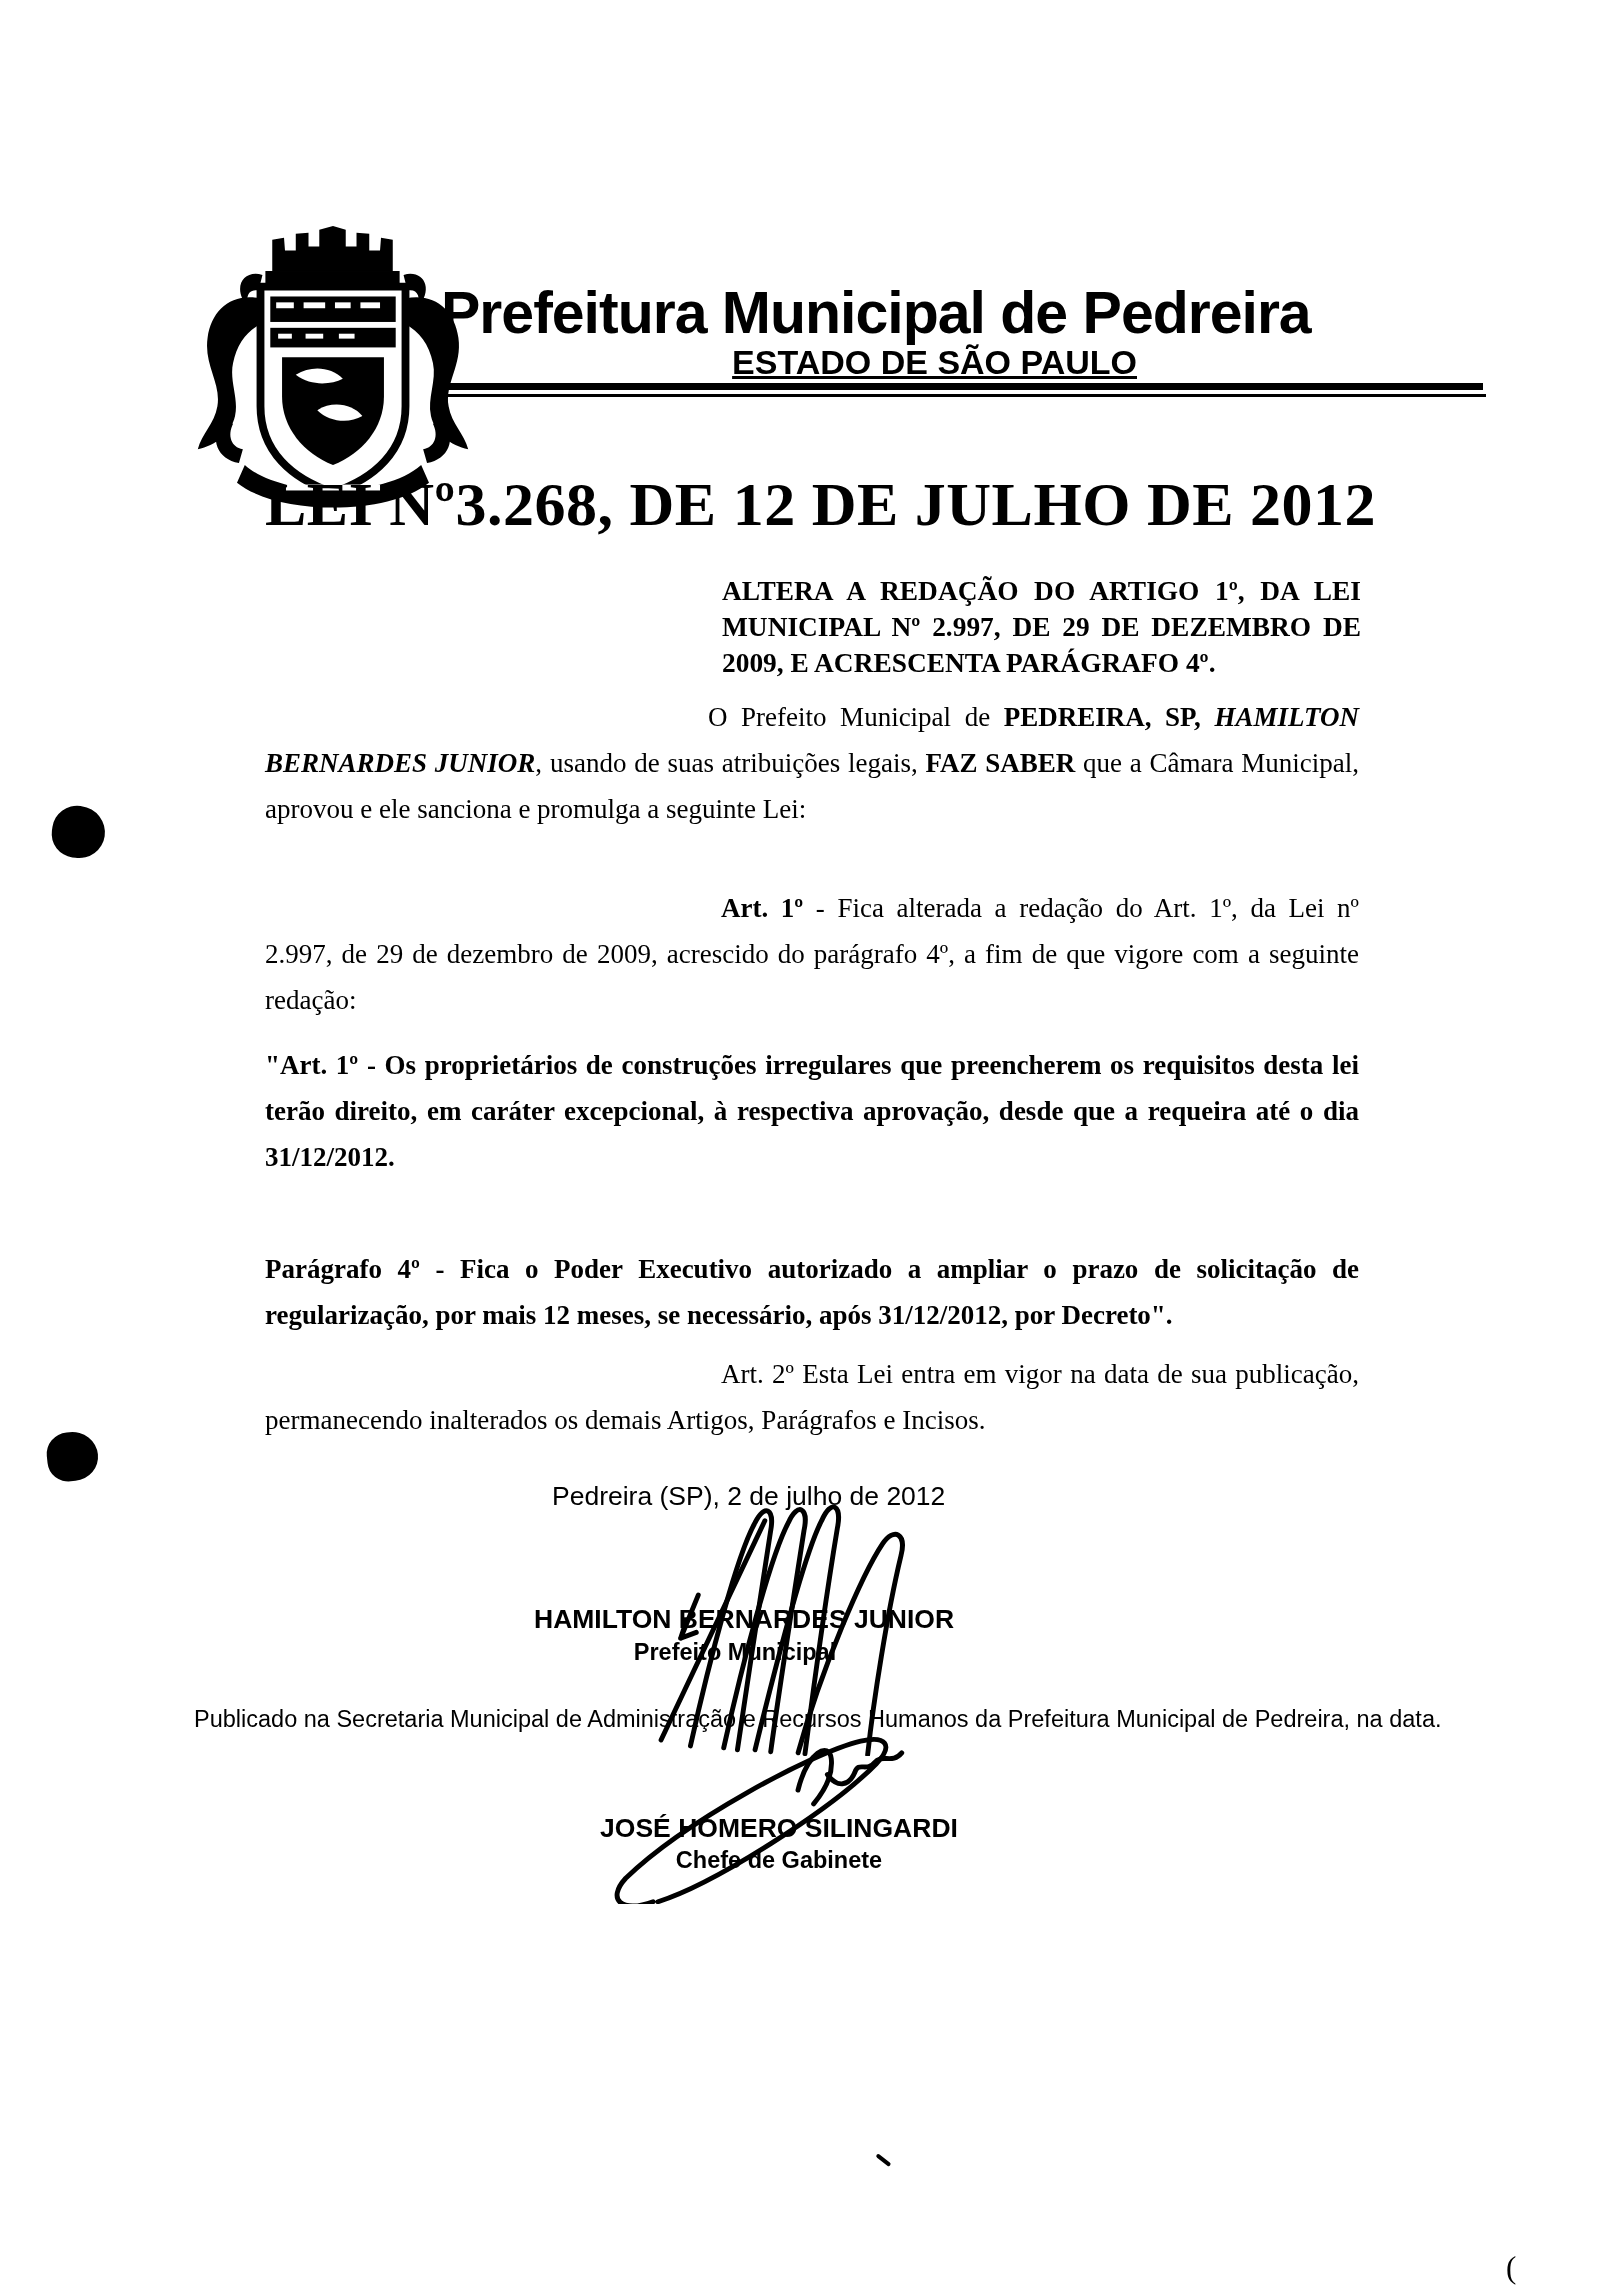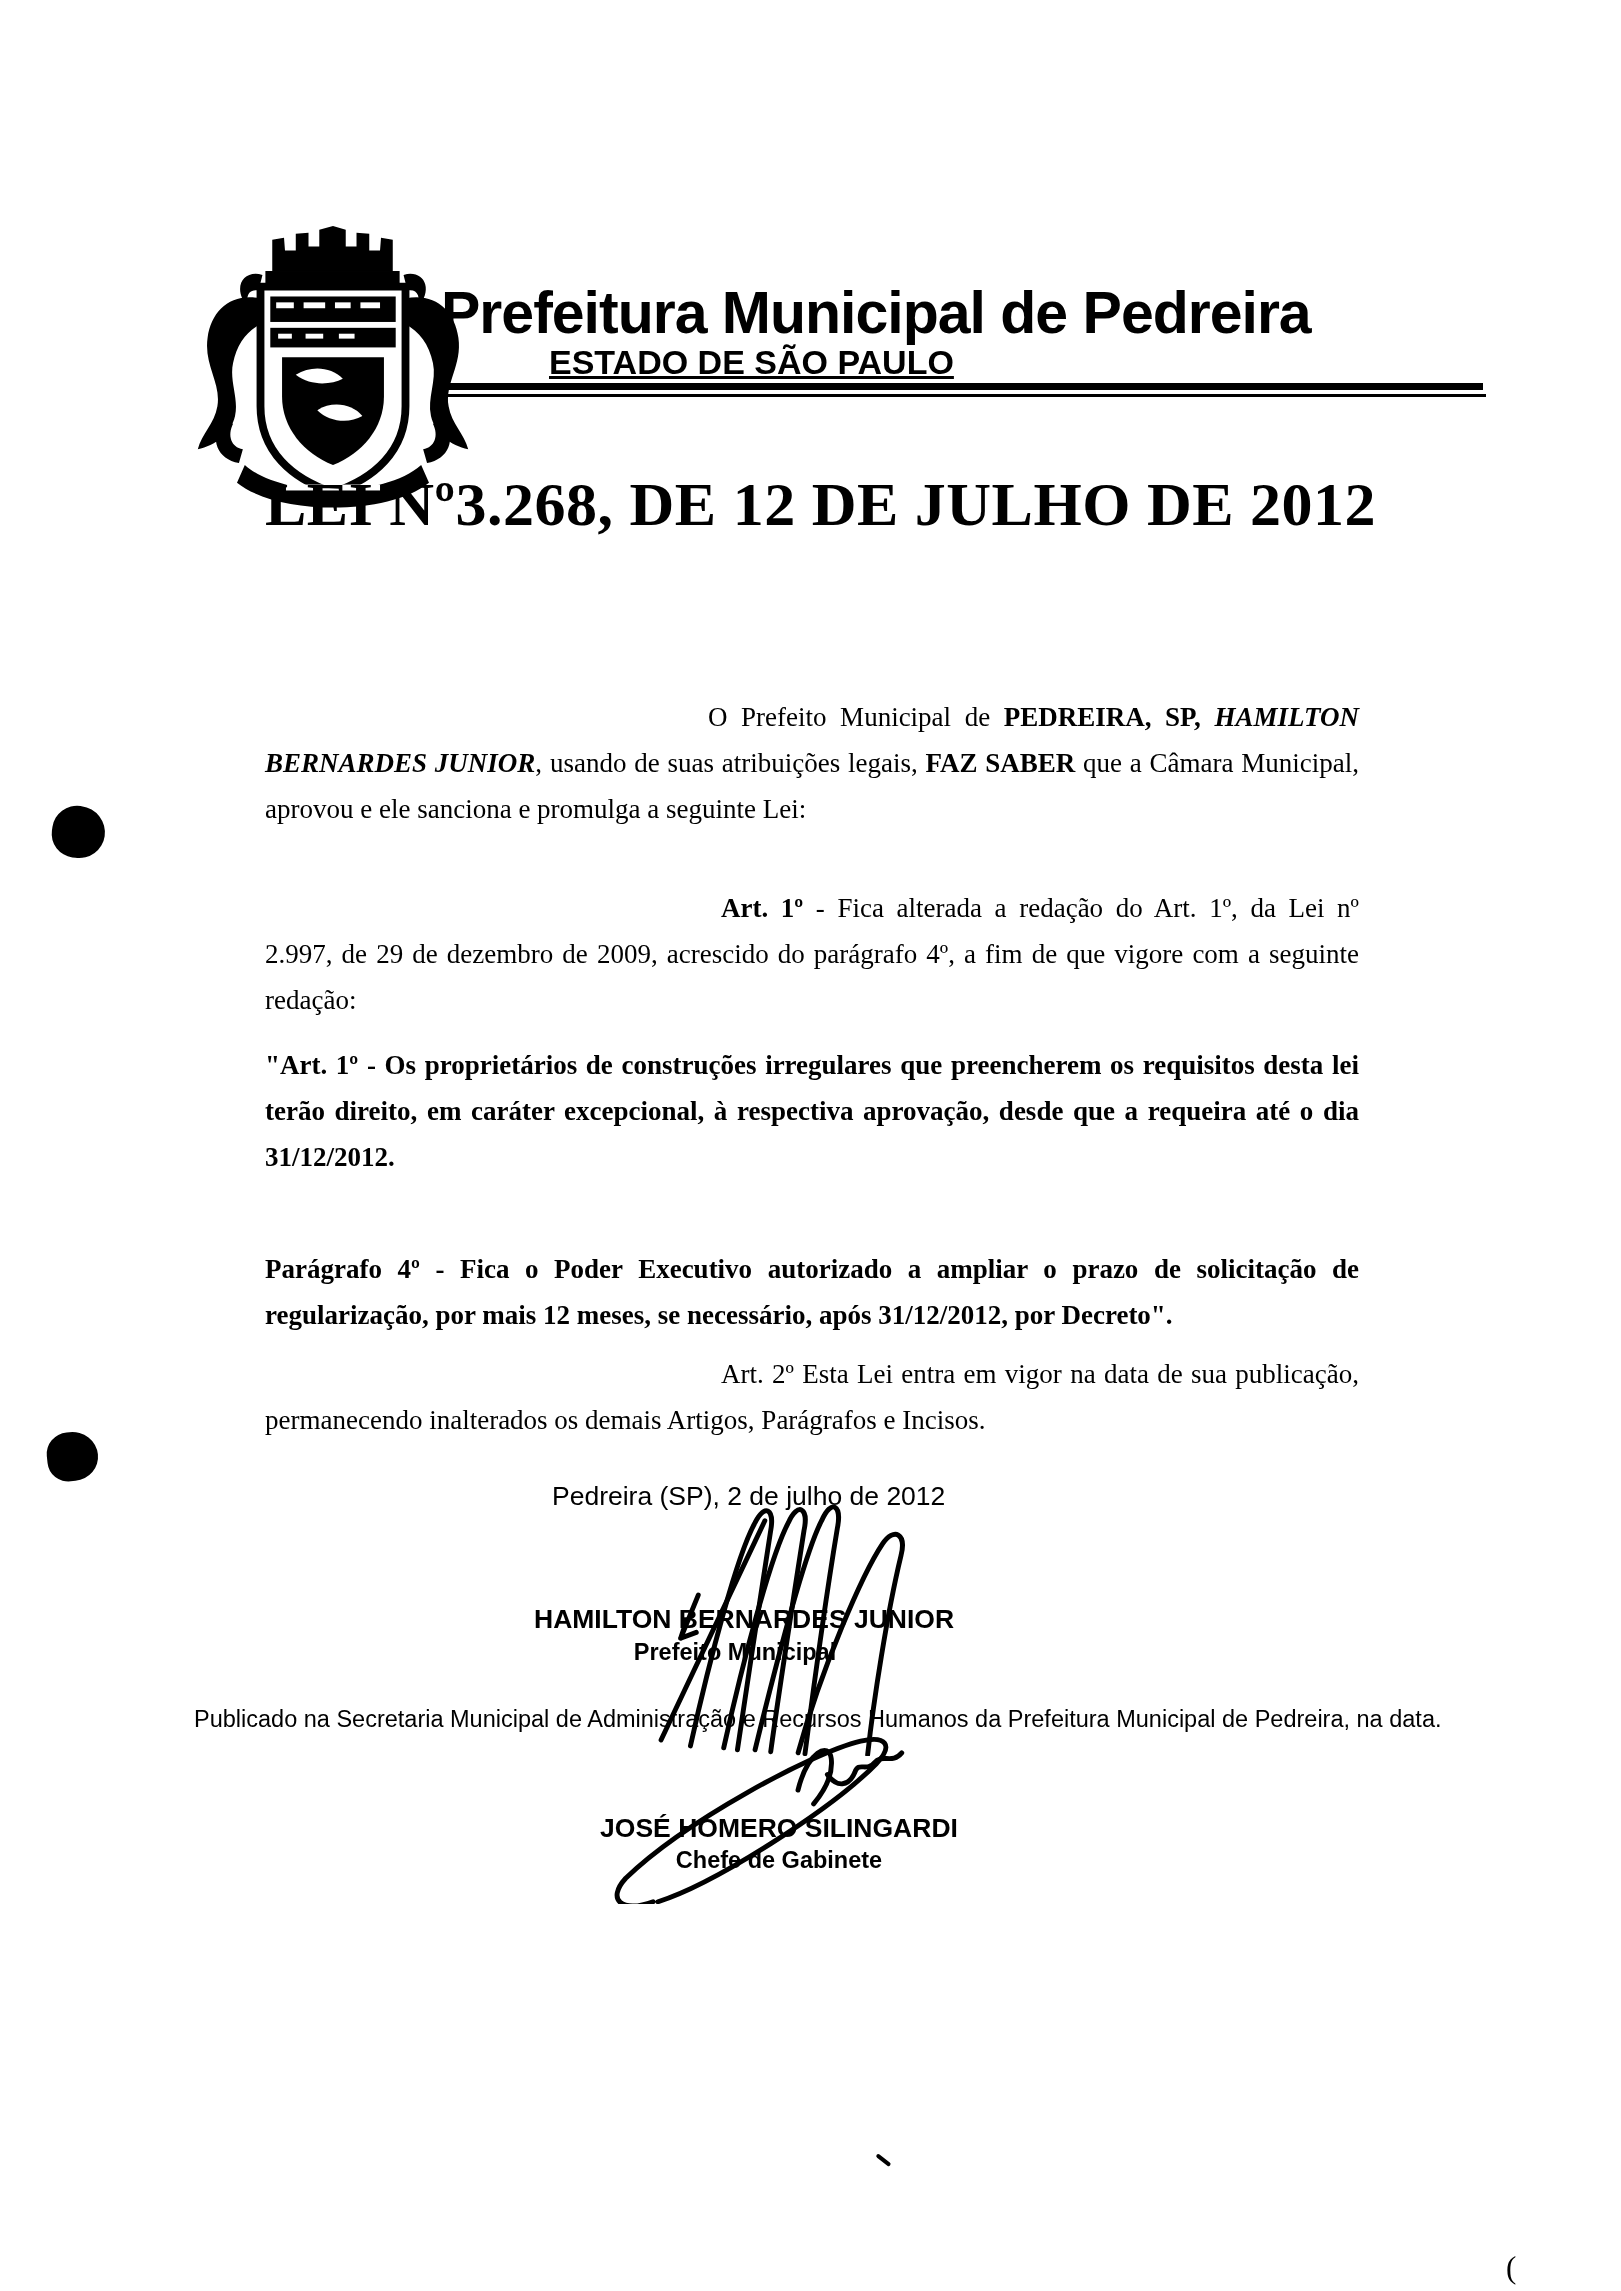--- a/index.html
+++ b/index.html
@@ -7,21 +7,21 @@
     position:relative;width:1621px;height:2292px;background:#ffffff;
     color:#000;font-family:"Liberation Serif",serif;overflow:hidden;
   }
   .abs{position:absolute;}
   .org-name{
     font-family:"Liberation Sans",sans-serif;font-weight:bold;font-size:59px;
     letter-spacing:-1px;white-space:nowrap;
   }
   .state-line{
     font-family:"Liberation Sans",sans-serif;font-weight:bold;font-size:34px;
-    text-align:left;text-decoration:underline;letter-spacing:0;
+    text-align:right;text-decoration:underline;letter-spacing:0;
   }
   .rule-thick{background:#000;height:6.9px;}
   .rule-thin{background:#000;height:2.9px;}
   .law-title{
     font-weight:bold;font-size:62px;text-align:center;letter-spacing:0.5px;
     font-family:"Liberation Serif",serif;white-space:nowrap;
   }
   .summary{
     font-weight:bold;font-size:27.4px;line-height:36px;text-align:justify;
   }
@@ -87,20 +87,21 @@
   <div class="abs org-name" style="left:441px;top:261px;margin-top:18px;">Prefeitura Municipal de Pedreira</div>
   <div class="abs state-line" style="left:549px;top:343px;width:588px;">ESTADO DE SÃO PAULO</div>
   <div class="abs rule-thick" style="left:446px;top:383px;width:1037px;"></div>
   <div class="abs rule-thin" style="left:443px;top:394px;width:1043px;"></div>
 
   <div class="abs dot dot1" style="left:52px;top:806px;"></div>
   <div class="abs dot dot2" style="left:47px;top:1432px;"></div>
 
   <div class="abs law-title" style="left:265px;top:469px;width:1094px;">LEI Nº3.268, DE 12 DE JULHO DE 2012</div>
 
+  <div class="abs summary" style="left:722px;top:573px;width:639px;">ALTERA A REDAÇÃO DO ARTIGO 1º, DA LEI MUNICIPAL Nº 2.997, DE 29 DE DEZEMBRO DE 2009, E ACRESCENTA PARÁGRAFO 4º.</div>
 
   <div class="abs body-par ind1" style="left:265px;top:694px;width:1094px;"><span>O Prefeito Municipal de </span><span class="b">PEDREIRA, SP, </span><span class="bi">HAMILTON BERNARDES JUNIOR</span><span>, usando de suas atribuições legais, </span><span class="b">FAZ SABER</span><span> que a Câmara Municipal, aprovou e ele sanciona e promulga a seguinte Lei:</span></div>
 
   <div class="abs body-par ind2" style="left:265px;top:885px;width:1094px;"><span class="b">Art. 1º</span><span> - Fica alterada a redação do Art. 1º, da Lei nº 2.997, de 29 de dezembro de 2009, acrescido do parágrafo 4º, a fim de que vigore com a seguinte redação:</span></div>
 
   <div class="abs body-par b" style="left:265px;top:1042px;width:1094px;">"Art. 1º - Os proprietários de construções irregulares que preencherem os requisitos desta lei terão direito, em caráter excepcional, à respectiva aprovação, desde que a requeira até o dia 31/12/2012.</div>
 
   <div class="abs body-par b" style="left:265px;top:1246px;width:1094px;">Parágrafo 4º - Fica o Poder Executivo autorizado a ampliar o prazo de solicitação de regularização, por mais 12 meses, se necessário, após 31/12/2012, por Decreto".</div>
 
   <div class="abs body-par ind2" style="left:265px;top:1351px;width:1094px;">Art. 2º Esta Lei entra em vigor na data de sua publicação, permanecendo inalterados os demais Artigos, Parágrafos e Incisos.</div>

